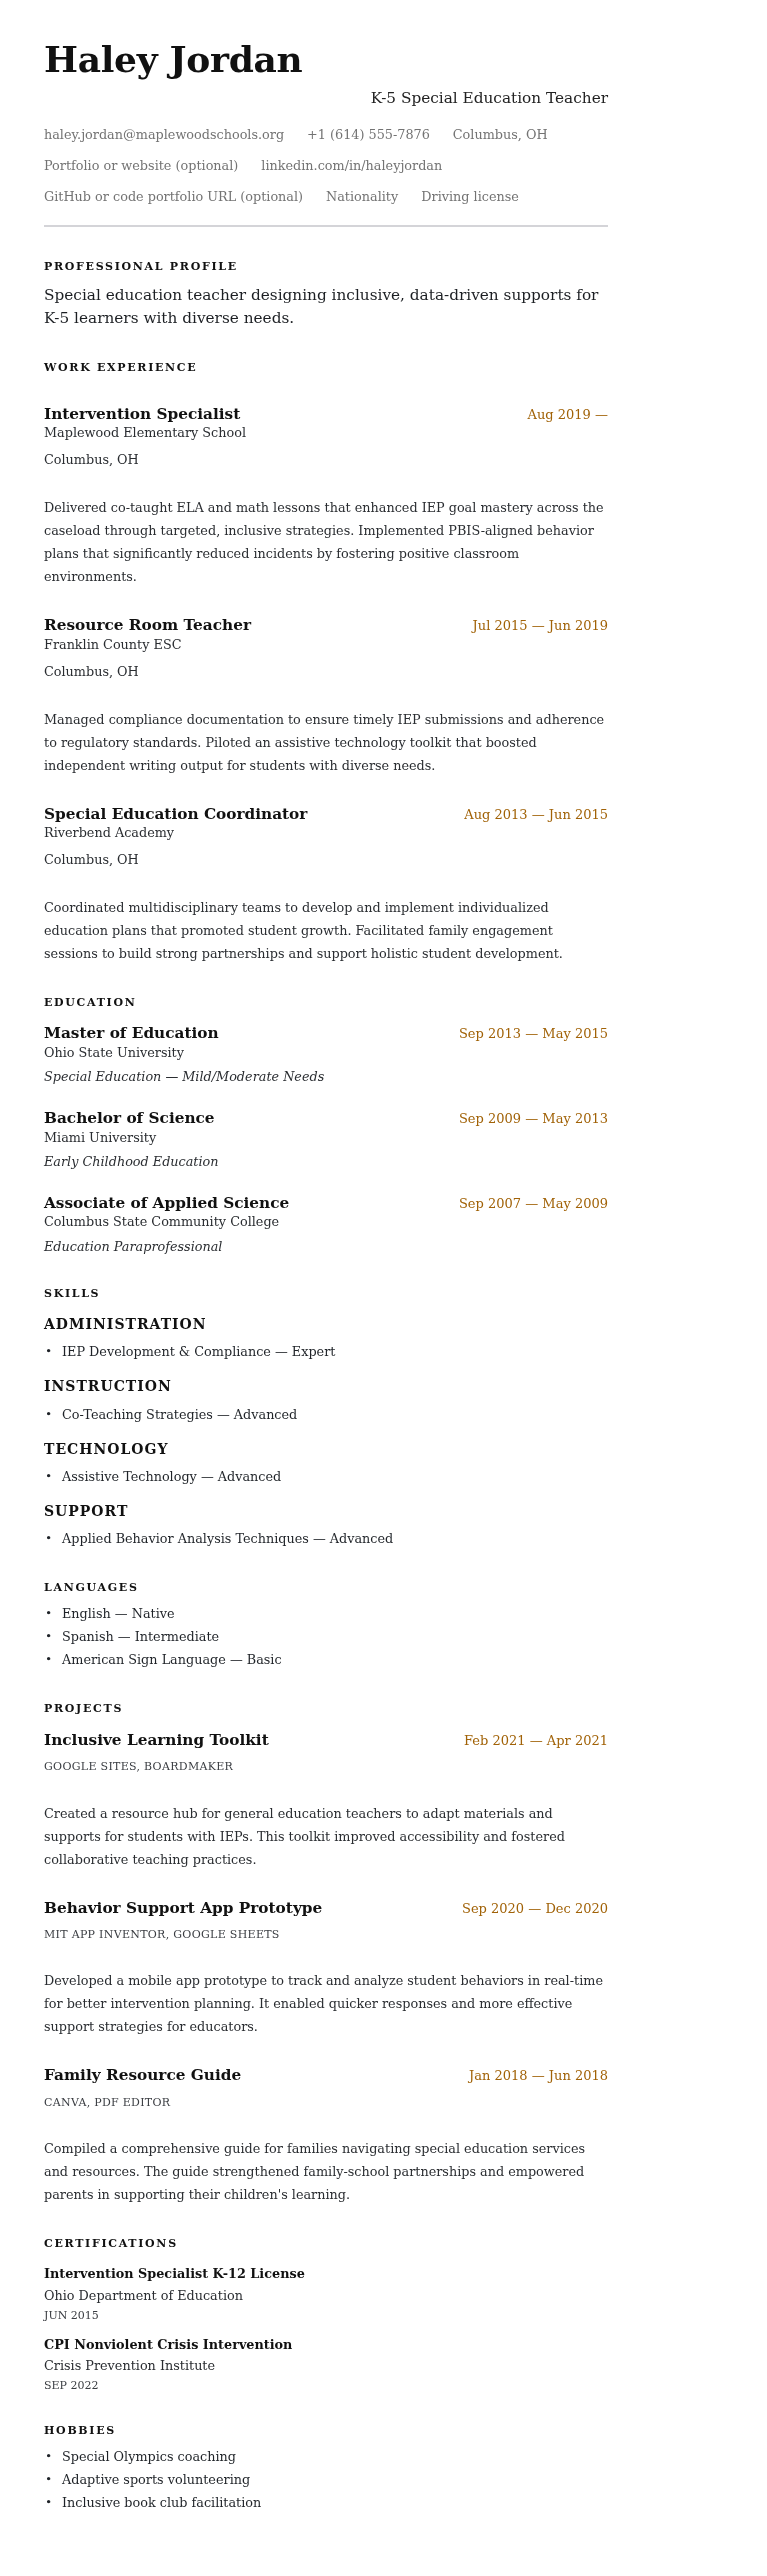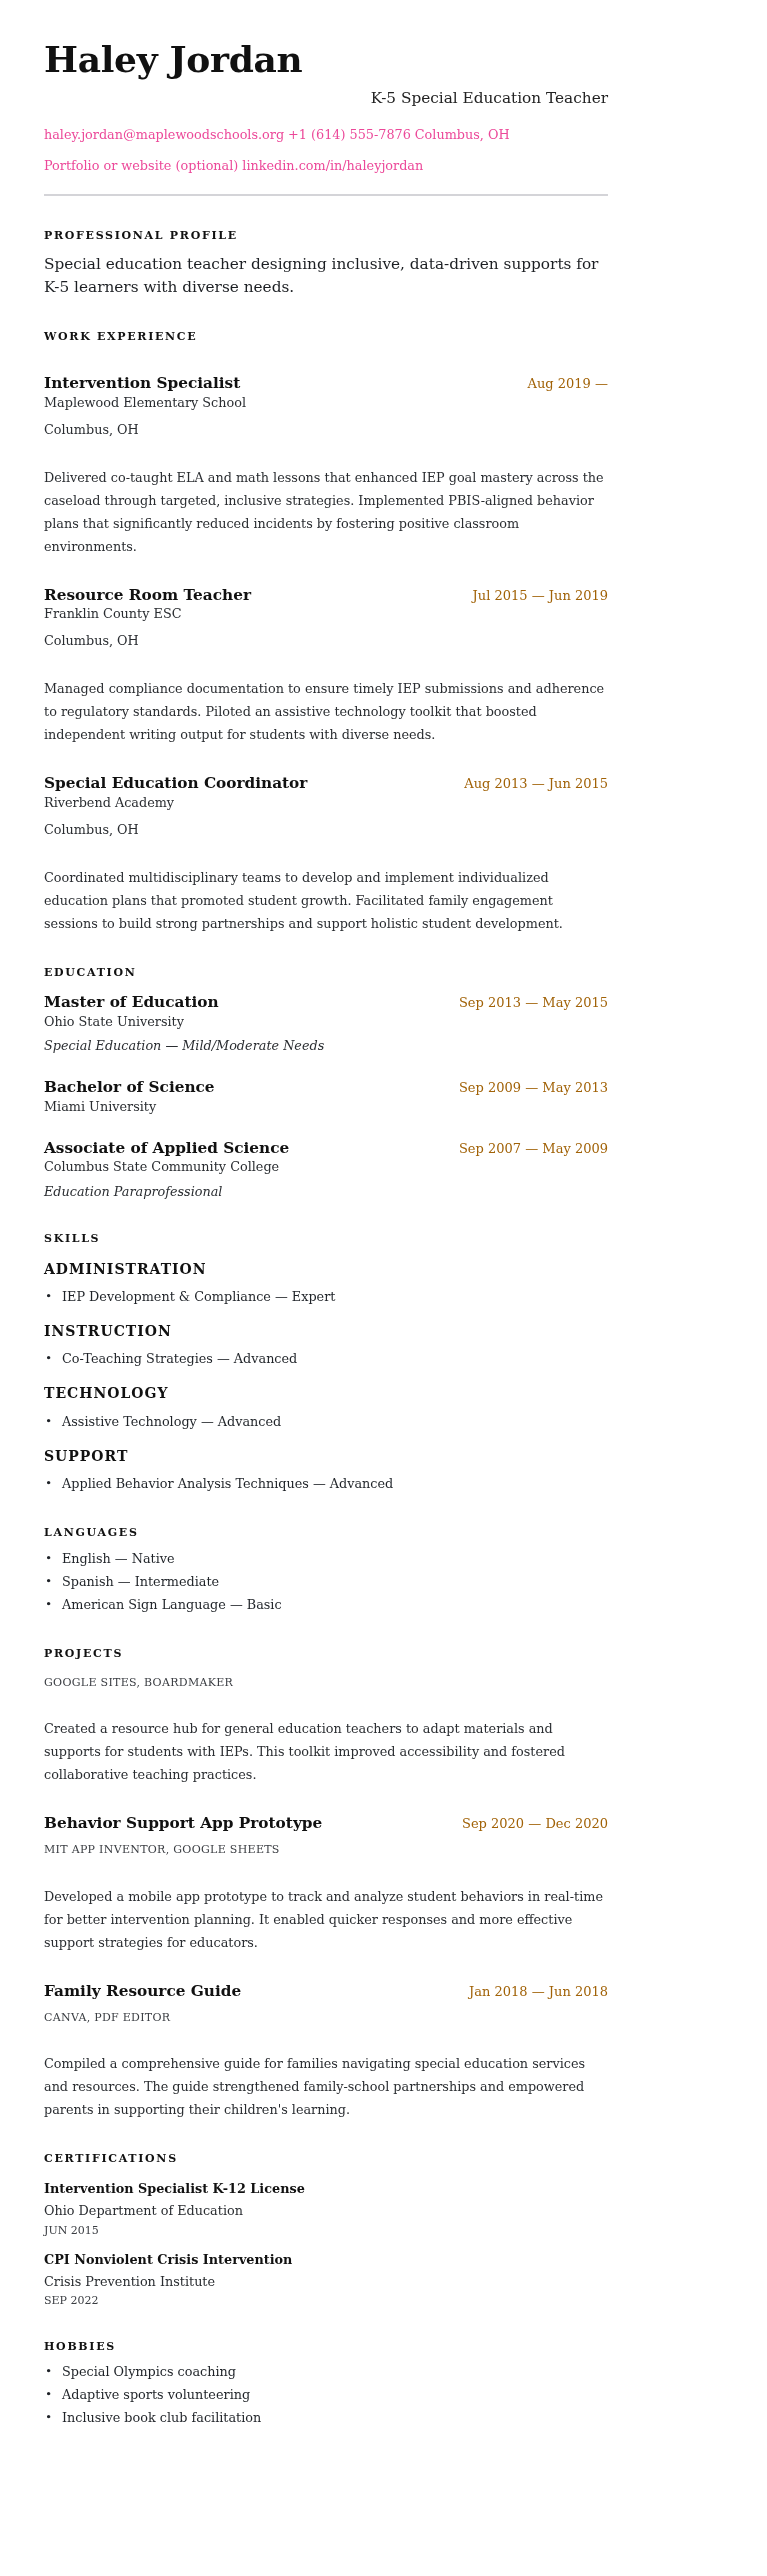--- a/index.html
+++ b/index.html
@@ -23,24 +23,24 @@
   }
   .title {
     font-size: 15.3px;
     color: #222;
     margin-top: 6.4px;
     line-height: 20.5px;
     text-align: right;
   }
   .contact-row {
     font-size: 12.8px;
-    color: #ec4899;
+    color: #737373;
     line-height: 18px;
     display: flex;
-    gap: 4px;
+    gap: 23px;
     text-align: center;
   }
   .contact-row.first { margin-top: 17.3px; }
   .contact-row + .contact-row { margin-top: 12.8px; }
   .divider {
     height: 1.9px;
     background: #d4d4d8;
     margin-top: 19px;
     border: none;
   }
@@ -167,20 +167,25 @@
 
     <div class="contact-row first">
       <span>haley.jordan@maplewoodschools.org</span>
       <span>+1 (614) 555-7876</span>
       <span>Columbus, OH</span>
     </div>
     <div class="contact-row">
       <span>Portfolio or website (optional)</span>
       <span>linkedin.com/in/haleyjordan</span>
     </div>
+    <div class="contact-row">
+      <span>GitHub or code portfolio URL (optional)</span>
+      <span>Nationality</span>
+      <span>Driving license</span>
+    </div>
   </header>
 
   <div class="divider"></div>
 
   <section>
     <h2 class="section-heading profile-heading">PROFESSIONAL PROFILE</h2>
     <p class="summary">Special education teacher designing inclusive, data-driven supports for K-5 learners with diverse needs.</p>
   </section>
 
   <section class="sec">
@@ -228,20 +233,21 @@
       <div class="entry-sub">Ohio State University</div>
       <div class="entry-sub">Special Education — Mild/Moderate Needs</div>
     </div>
 
     <div class="edu">
       <div class="entry-head">
         <span class="entry-title">Bachelor of Science</span>
         <span class="entry-date">Sep 2009 — May 2013</span>
       </div>
       <div class="entry-sub">Miami University</div>
+      <div class="entry-sub">Early Childhood Education</div>
     </div>
 
     <div class="edu">
       <div class="entry-head">
         <span class="entry-title">Associate of Applied Science</span>
         <span class="entry-date">Sep 2007 — May 2009</span>
       </div>
       <div class="entry-sub">Columbus State Community College</div>
       <div class="entry-sub">Education Paraprofessional</div>
     </div>
@@ -282,20 +288,24 @@
       <li><span class="bullet-dot">•</span><span>English — Native</span></li>
       <li><span class="bullet-dot">•</span><span>Spanish — Intermediate</span></li>
       <li><span class="bullet-dot">•</span><span>American Sign Language — Basic</span></li>
     </ul>
   </section>
 
   <section class="sec">
     <h2 class="section-heading">PROJECTS</h2>
 
     <div class="proj">
+      <div class="entry-head">
+        <span class="entry-title">Inclusive Learning Toolkit</span>
+        <span class="entry-date">Feb 2021 — Apr 2021</span>
+      </div>
       <div class="tech">GOOGLE SITES, BOARDMAKER</div>
       <p class="entry-desc">Created a resource hub for general education teachers to adapt materials and supports for students with IEPs. This toolkit improved accessibility and fostered collaborative teaching practices.</p>
     </div>
 
     <div class="proj">
       <div class="entry-head">
         <span class="entry-title">Behavior Support App Prototype</span>
         <span class="entry-date">Sep 2020 — Dec 2020</span>
       </div>
       <div class="tech">MIT APP INVENTOR, GOOGLE SHEETS</div>

